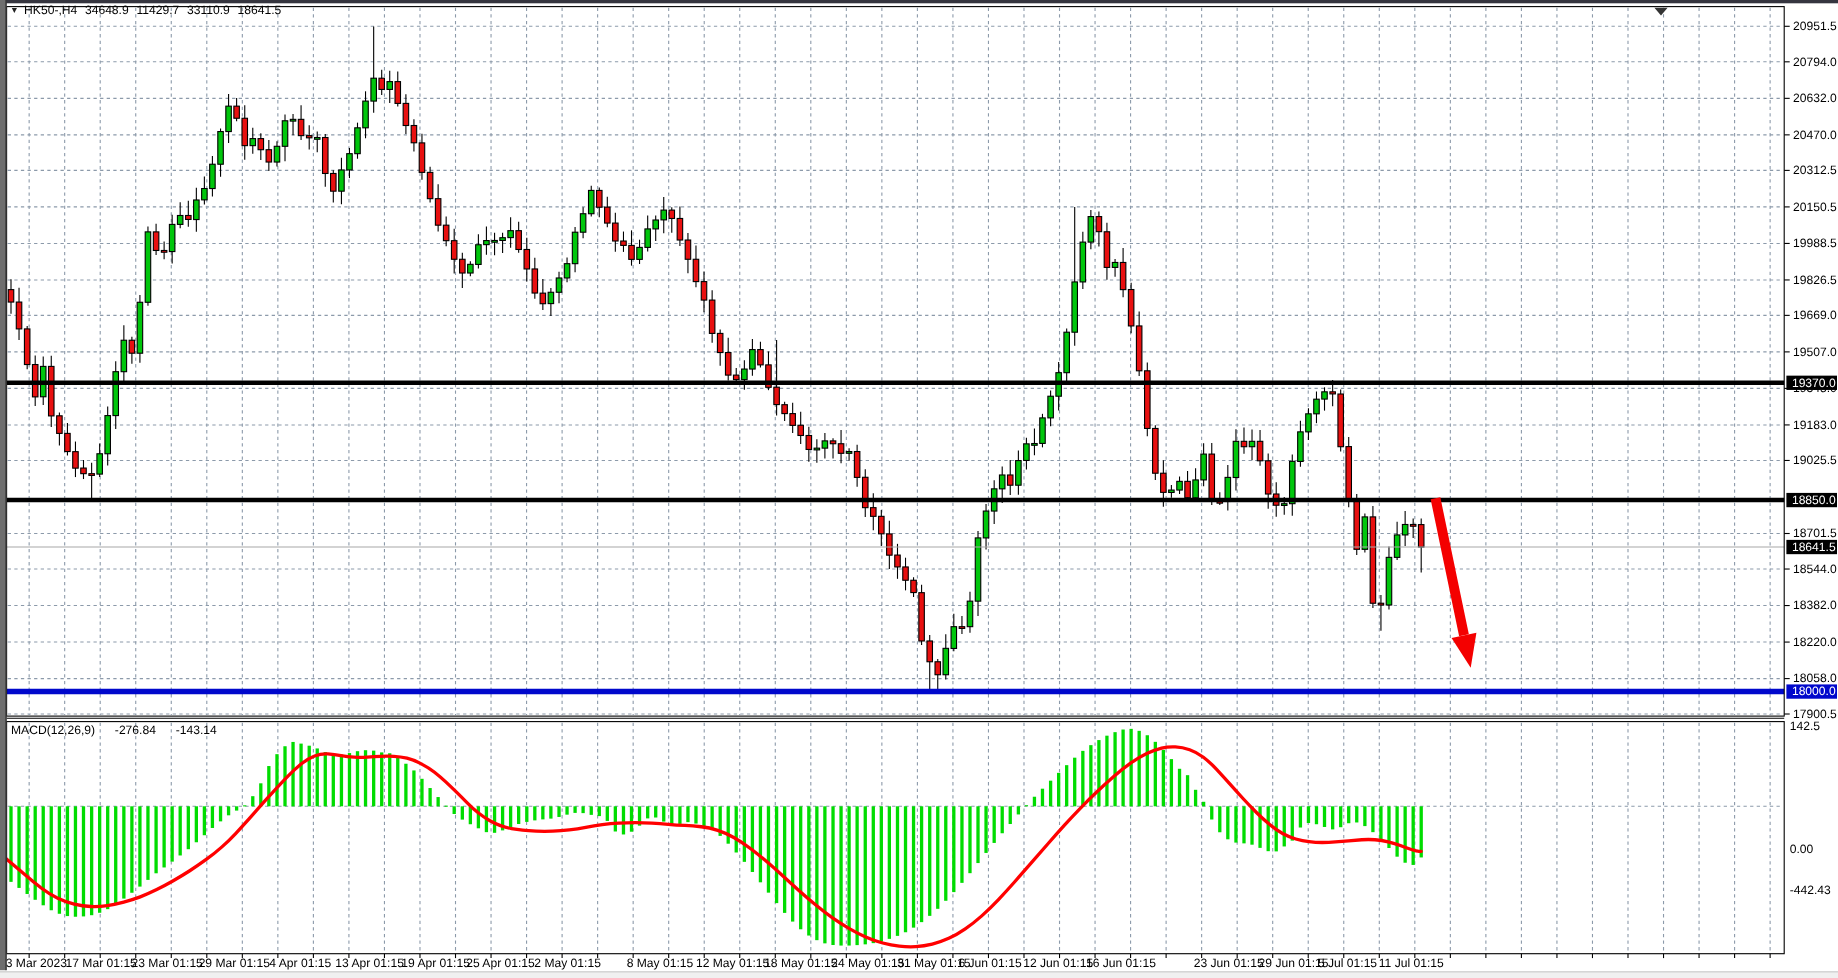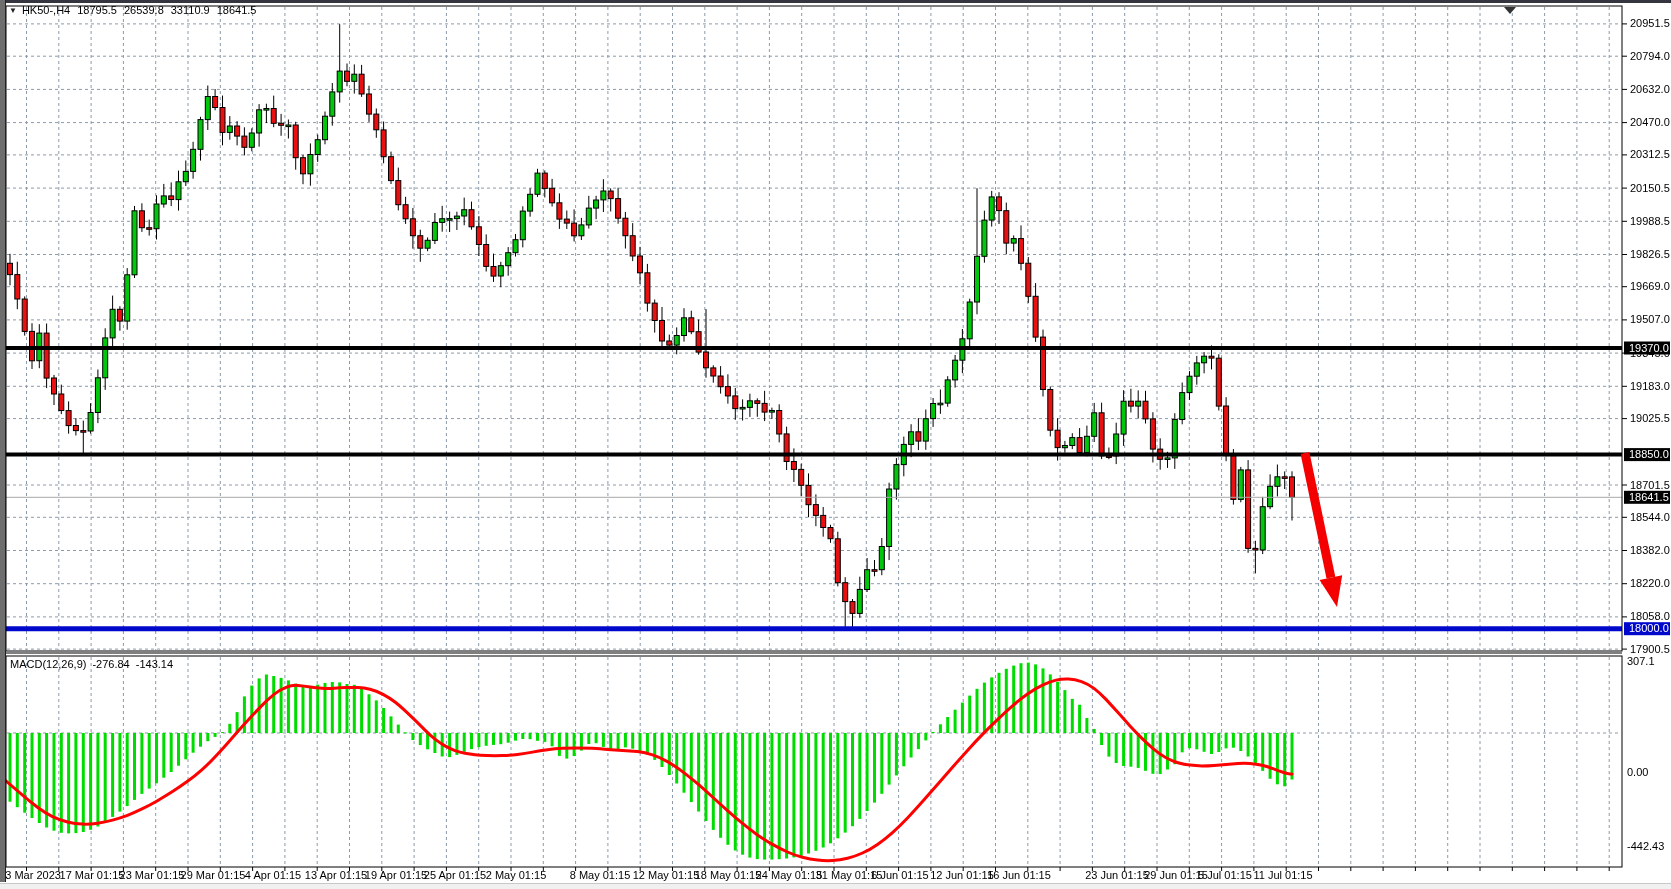--- a/index.html
+++ b/index.html
@@ -6,21 +6,21 @@
   #window{position:relative;width:1671px;height:889px;background:#fff;overflow:hidden;
           font-family:"Liberation Sans",sans-serif;}
   #window .chrome-top{position:absolute;left:0;top:0;width:1671px;height:3px;background:#35353f;}
   #window .chrome-left{position:absolute;left:0;top:0;width:5px;height:882px;background:#6e6e6e;border-right:1px solid #222;}
   #window .chrome-bottom{position:absolute;left:0;top:883px;width:1671px;height:6px;background:#f0f0f0;border-top:1px solid #c8c8c8;}
   .ovl{position:absolute;font-size:11px;color:#000;white-space:pre;z-index:5;}
   .sym{top:4px;left:9px;}
   .sym .tri{font-size:8px;color:#222;margin-right:5px;vertical-align:1px;}
   .sym span.v{margin-right:7px;text-align:right;}
   .macdlab{top:658px;left:10px;}
-  .macdlab span.v{margin-right:6px;}
+  .macdlab span.v{margin-right:18px;}
   .axlab{left:1627px;width:42px;text-align:left;}
   svg{position:absolute;left:0;top:0;}
 </style>
 </head>
 <body>
 
 <div id="window">
   <svg id="chart-svg" width="1671" height="889">
       <g>
         <rect x="6" y="6" width="1616" height="645" fill="#fff"></rect>
@@ -863,24 +863,24 @@
         <text x="900" y="879" text-anchor="middle" fill="#000">6 Jun 01:15</text>
         <text x="962" y="879" text-anchor="middle" fill="#000">12 Jun 01:15</text>
         <text x="1019" y="879" text-anchor="middle" fill="#000">16 Jun 01:15</text>
         <text x="1117" y="879" text-anchor="middle" fill="#000">23 Jun 01:15</text>
         <text x="1176" y="879" text-anchor="middle" fill="#000">29 Jun 01:15</text>
         <text x="1225" y="879" text-anchor="middle" fill="#000">5 Jul 01:15</text>
         <text x="1283" y="879" text-anchor="middle" fill="#000">11 Jul 01:15</text>
       </g>
     </svg>
 
-  <div class="ovl sym"><span class="tri">▼</span><span class="v">HK50-,H4</span><span class="v">18795.5</span><span class="v">26539.8</span><span class="v">33110.9</span><span class="v">18641.5</span></div>
+  <div class="ovl sym"><span class="tri">▼</span><span class="v">HK50-,H4</span><span class="v">34648.9</span><span class="v">11429.7</span><span class="v">33110.9</span><span class="v">18641.5</span></div>
 
   <div class="ovl macdlab"><span class="v">MACD(12,26,9)</span><span class="v">-276.84</span><span class="v">-143.14</span></div>
 
-  <div class="ovl axlab" style="top:655px">307.1</div>
+  <div class="ovl axlab" style="top:655px">142.5</div>
   <div class="ovl axlab" style="top:766px">0.00</div>
-  <div class="ovl axlab" style="top:840px">-442.43</div>
+  <div class="ovl axlab" style="top:804px">-442.43</div>
 
   <div class="chrome-top"></div>
   <div class="chrome-left"></div>
   <div class="chrome-bottom"></div>
 </div>
 
 </body></html>

